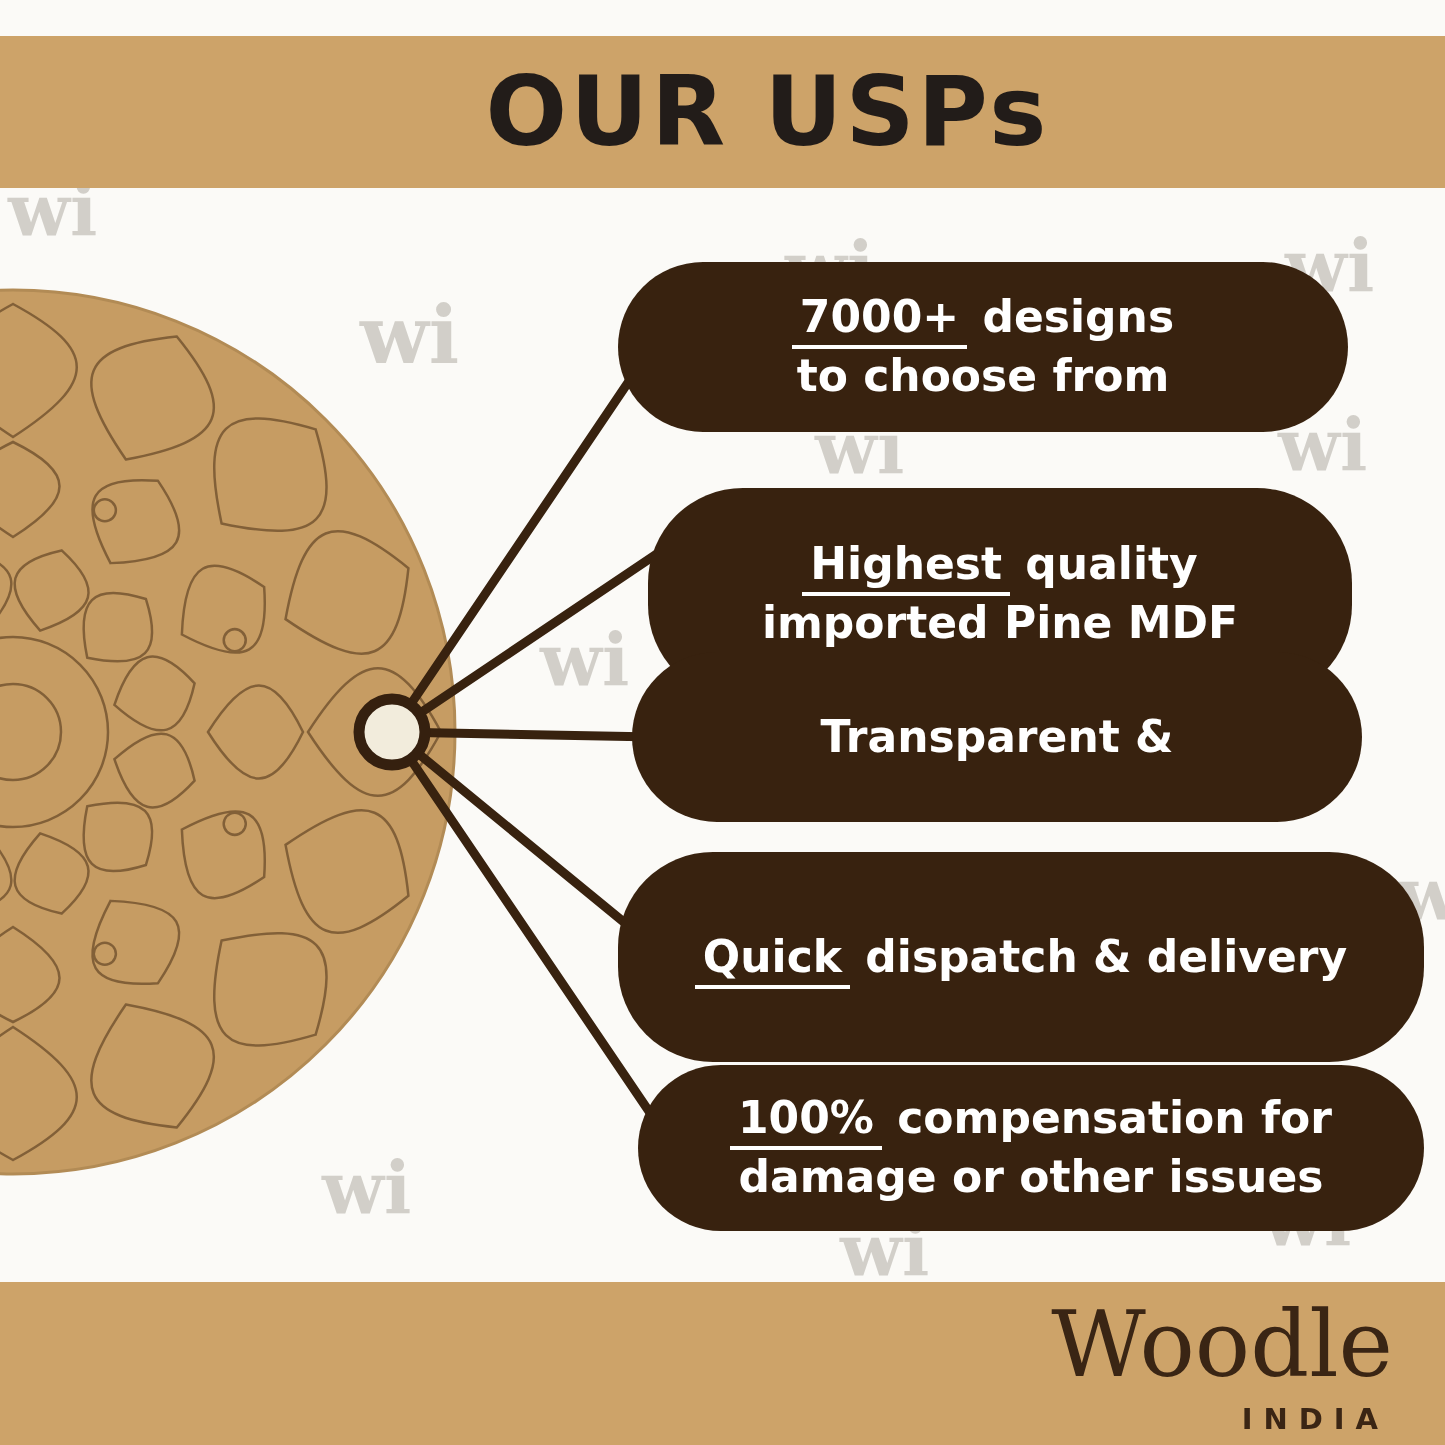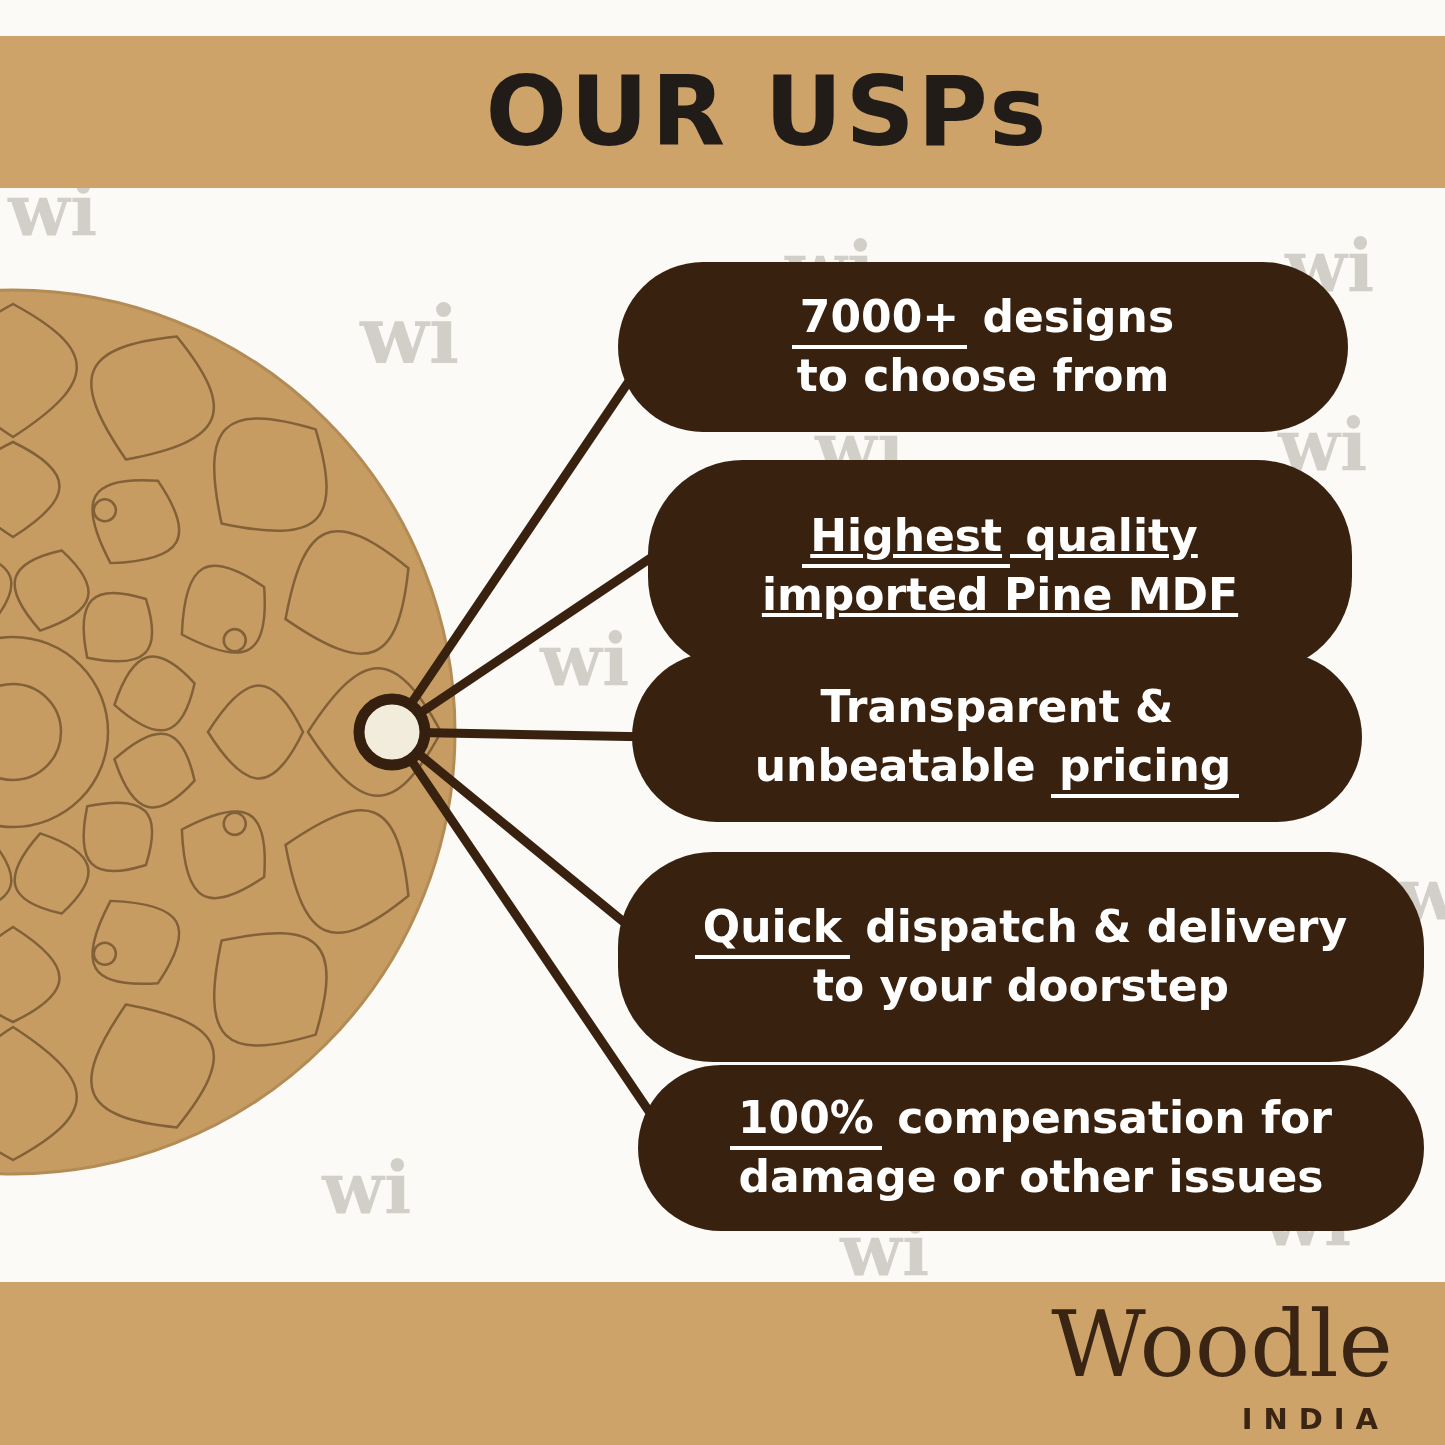--- a/index.html
+++ b/index.html
@@ -141,33 +141,31 @@
     <line x1="392" y1="732" x2="665" y2="1135"></line>
   </g>
   <circle cx="392" cy="732" r="33" fill="#f2ecdc" stroke="#35200f" stroke-width="11"></circle>
 </svg>
 
 <div class="pill" style="left:618px;top:262px;width:730px;height:170px;">
   <div class="pline"><span class="u">7000+</span><span> designs</span></div>
   <div class="pline"><span>to choose from</span></div>
 </div>
 
-<div class="pill" style="left:648px;top:460px;width:704px;height:212px;text-decoration:underline;">
+<div class="pill" style="left:648px;top:488px;width:704px;height:212px;">
   <div class="pline"><span class="u">Highest</span><span> quality</span></div>
   <div class="pline"><span>imported Pine MDF</span></div>
 </div>
 
 <div class="pill" style="left:632px;top:652px;width:730px;height:170px;">
   <div class="pline"><span>Transparent &amp;</span></div>
-  <div class="pline"><span>unbeatable </span><span class="u">pricing</span></div>
 </div>
 
 <div class="pill" style="left:618px;top:852px;width:806px;height:210px;">
   <div class="pline"><span class="u">Quick</span><span> dispatch &amp; delivery</span></div>
-  <div class="pline"><span>to your doorstep</span></div>
 </div>
 
 <div class="pill" style="left:638px;top:1052px;width:786px;height:166px;margin-top:13px;">
   <div class="pline"><span class="u">100%</span><span> compensation for</span></div>
   <div class="pline"><span>damage or other issues</span></div>
 </div>
 
 <div class="band band-bottom"></div>
 <div class="brand">
   <div class="brand-name">Woodle</div>

